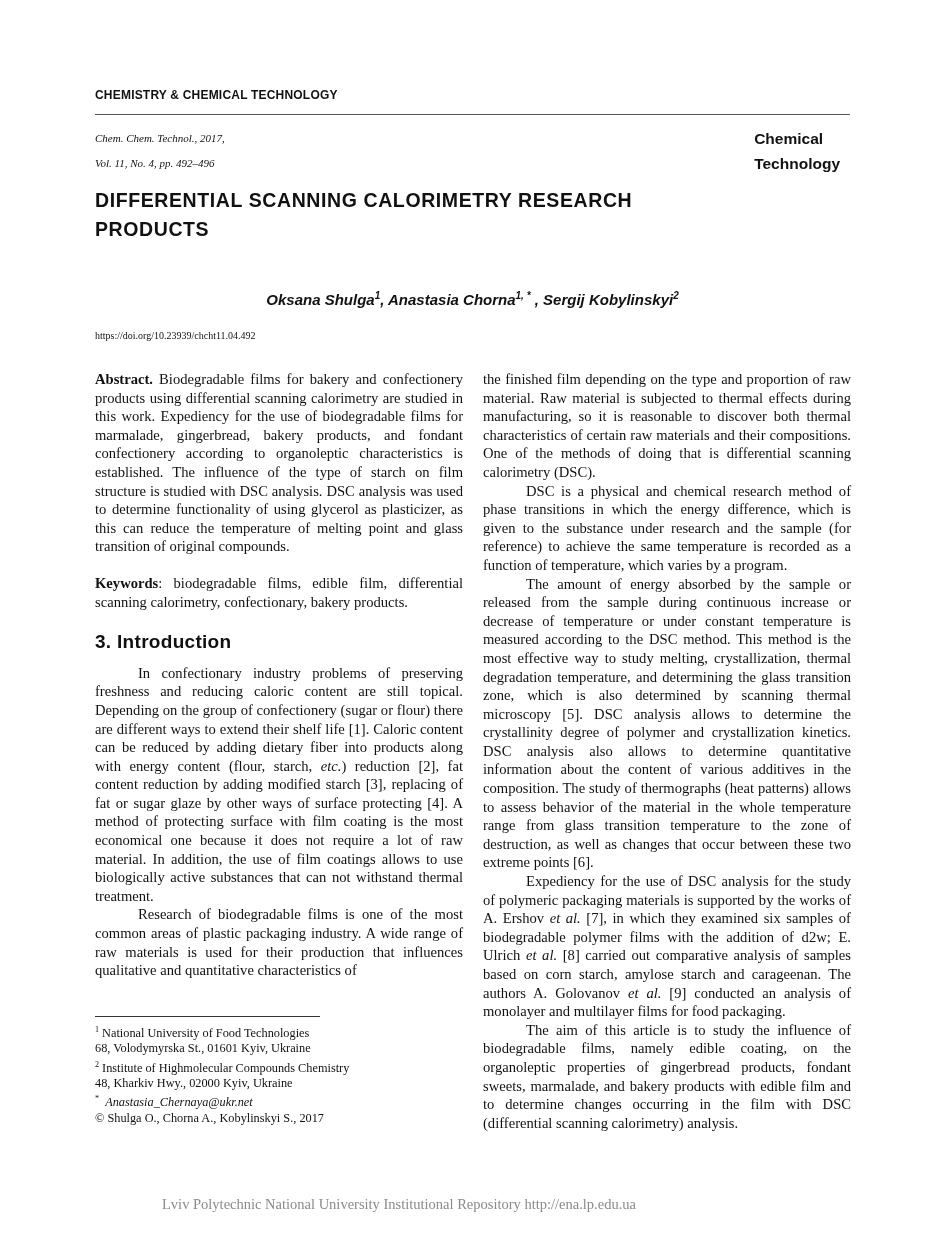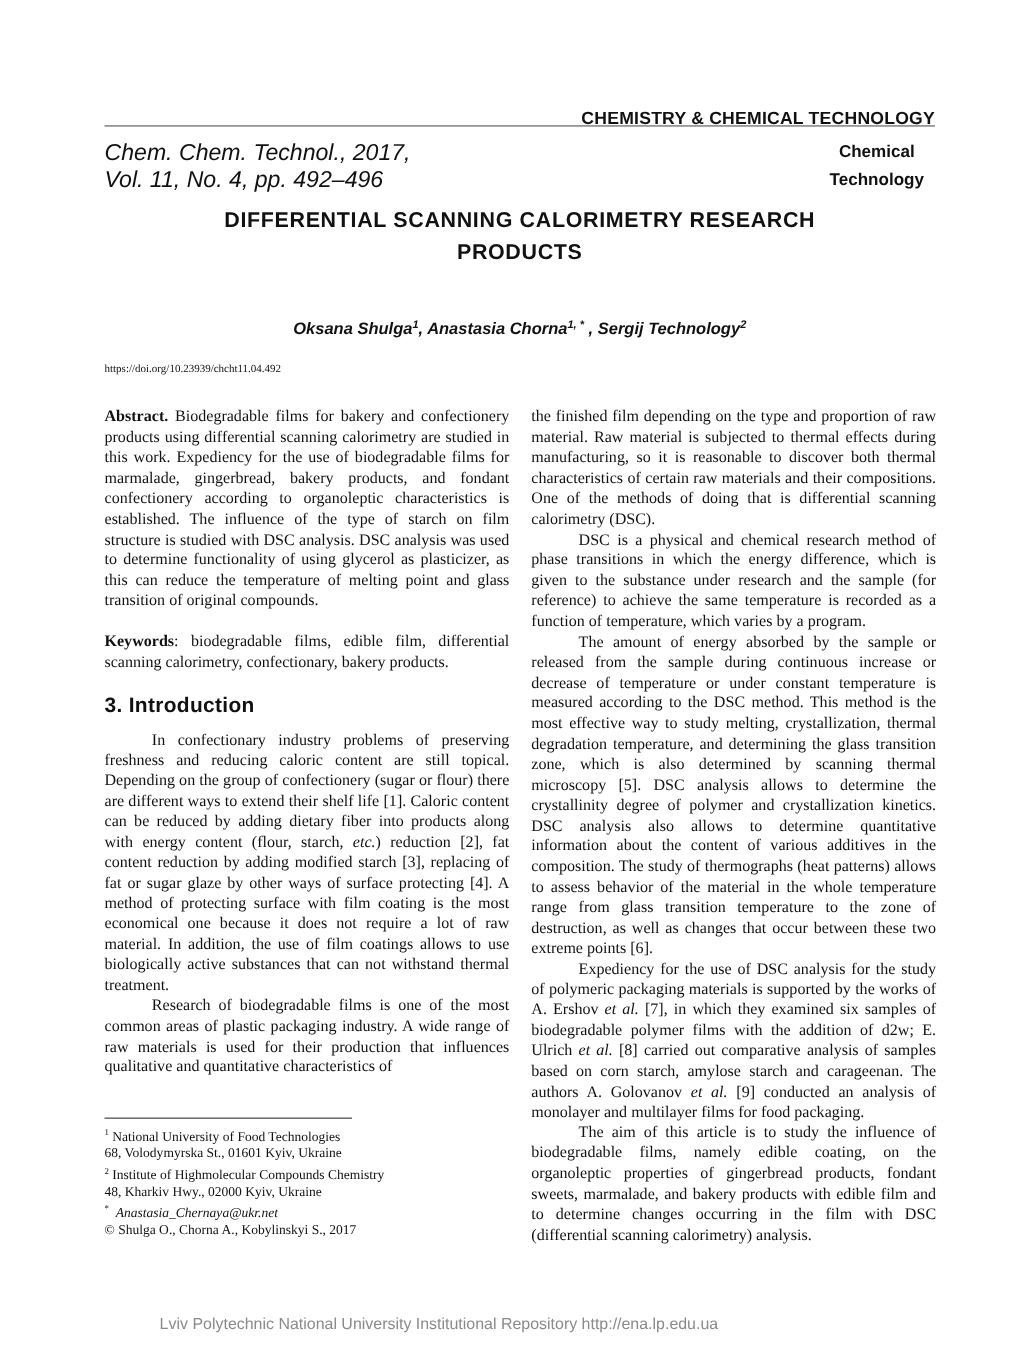--- a/index.html
+++ b/index.html
@@ -1,29 +1,29 @@
 <!DOCTYPE html>
 <html><head>
 <meta charset="utf-8">
 <style>
   html, body { margin: 0; padding: 0; background: #ffffff; }
   body { width: 928px; height: 1240px; position: relative; overflow: hidden; color: #111; }
   .page { position: absolute; left: 0; top: 0; width: 928px; height: 1240px; }
 
   .journal-header {
-    position: absolute; left: 95px; top: 88px; width: 755px; text-align: right;
-    font-family: "Liberation Sans", sans-serif; font-weight: bold; font-size: 16px; letter-spacing: 0.2px; margin-top: 12px;
+    position: absolute; left: 95px; top: 88px; width: 755px; text-align: left;
+    font-family: "Liberation Sans", sans-serif; font-weight: bold; font-size: 12px; letter-spacing: 0.2px;
   }
   .header-rule { position: absolute; left: 95px; top: 114px; width: 755px; height: 0; border-top: 1px solid #555; }
 
-  .citation { position: absolute; left: 95px; top: 126px; font-family: Liberation Sans, sans-serif; font-style: italic; font-size: 21px; line-height: 25px; }
-  .journal-name { position: absolute; right: 88px; top: 126px; text-align: center; font-family: "Liberation Sans", sans-serif; font-weight: bold; font-size: 15.5px; line-height: 25px; }
+  .citation { position: absolute; left: 95px; top: 126px; font-family: Liberation Serif, serif; font-style: italic; font-size: 11px; line-height: 25px; }
+  .journal-name { position: absolute; right: 88px; top: 126px; text-align: left; font-family: "Liberation Sans", sans-serif; font-weight: bold; font-size: 15.5px; line-height: 25px; }
 
   .title {
-    position: absolute; left: 95px; top: 186px; width: 755px; text-align: center;
+    position: absolute; left: 95px; top: 186px; width: 755px; 
     font-family: "Liberation Sans", sans-serif; font-weight: bold; font-size: 19.5px; line-height: 29px; letter-spacing: 0.6px;
   }
   .authors {
     position: absolute; left: 95px; top: 290px; width: 755px; text-align: center;
     font-family: "Liberation Sans", sans-serif; font-weight: bold; font-style: italic; font-size: 15px;
   }
   .authors sup { font-size: 10px; }
 
   .doi { position: absolute; left: 95px; top: 330px; font-family: "Liberation Serif", serif; font-size: 10px; }
 
@@ -39,21 +39,21 @@
   .section-heading {
     font-family: "Liberation Sans", sans-serif; font-weight: bold; font-size: 19px;
     margin: 22px 0 12px 0; text-align: left; letter-spacing: 0.3px;
   }
 
   .footnote-rule { position: absolute; left: 95px; top: 1016px; width: 225px; border-top: 1px solid #333; }
   .footnotes { position: absolute; left: 95px; top: 1022px; font-family: "Liberation Serif", serif; font-size: 12.3px; line-height: 15.3px; }
   .footnotes sup { font-size: 8px; }
   .email { font-style: italic; text-align: center; }
 
-  .repo-footer { position: absolute; left: 0; top: 1196px; width: 798px; text-align: center; font-family: Liberation Sans, sans-serif; font-size: 14.5px; color: #8a8a8a; }
+  .repo-footer { position: absolute; left: 0; top: 1196px; width: 798px; text-align: center; font-family: Liberation Serif, serif; font-size: 14.5px; color: #8a8a8a; }
   i { font-style: italic; }
 </style>
 </head>
 <body>
 
 <div class="page">
 
   <div class="journal-header">CHEMISTRY &amp; CHEMICAL TECHNOLOGY</div>
   <div class="header-rule"></div>
 
@@ -65,21 +65,21 @@
     <div>Chemical</div>
     <div>Technology</div>
   </div>
 
   <div class="title">
     <div>DIFFERENTIAL SCANNING CALORIMETRY RESEARCH</div>
     <div>PRODUCTS</div>
   </div>
 
   <div class="authors">
-    <span>Oksana Shulga</span><sup>1</sup><span>, </span><span>Anastasia Chorna</span><sup>1, *</sup><span> , </span><span>Sergij Technology</span><sup>2</sup>
+    <span>Oksana Shulga</span><sup>1</sup><span>, </span><span>Anastasia Chorna</span><sup>1, *</sup><span> , </span><span>Sergij Kobylinskyi</span><sup>2</sup>
   </div>
 
   <div class="doi">https://doi.org/10.23939/chcht11.04.492</div>
 
   <div class="col col-left">
     <p><span class="abstract-label">Abstract.</span><span> Biodegradable films for bakery and confectionery products using differential scanning calorimetry are studied in this work. Expediency for the use of biodegradable films for marmalade, gingerbread, bakery products, and fondant confectionery according to organoleptic characteristics is established. The influence of the type of starch on film structure is studied with DSC analysis. DSC analysis was used to determine functionality of using glycerol as plasticizer, as this can reduce the temperature of melting point and glass transition of original compounds.</span></p>
     <p class="keywords"><span class="keywords-label">Keywords</span><span>: biodegradable films, edible film, differential scanning calorimetry, confectionary, bakery products.</span></p>
     <div class="section-heading">3. Introduction</div>
     <p class="indent"><span>In confectionary industry problems of preserving freshness and reducing caloric content are still topical. Depending on the group of confectionery (sugar or flour) there are different ways to extend their shelf life [1]. Caloric content can be reduced by adding dietary fiber into products along with energy content (flour, starch, </span><i>etc.</i><span>) reduction [2], fat content reduction by adding modified starch [3], replacing of fat or sugar glaze by other ways of surface protecting [4]. A method of protecting surface with film coating is the most economical one because it does not require a lot of raw material. In addition, the use of film coatings allows to use biologically active substances that can not withstand thermal treatment.</span></p>
     <p class="indent">Research of biodegradable films is one of the most common areas of plastic packaging industry. A wide range of raw materials is used for their production that influences qualitative and quantitative characteristics of</p>

